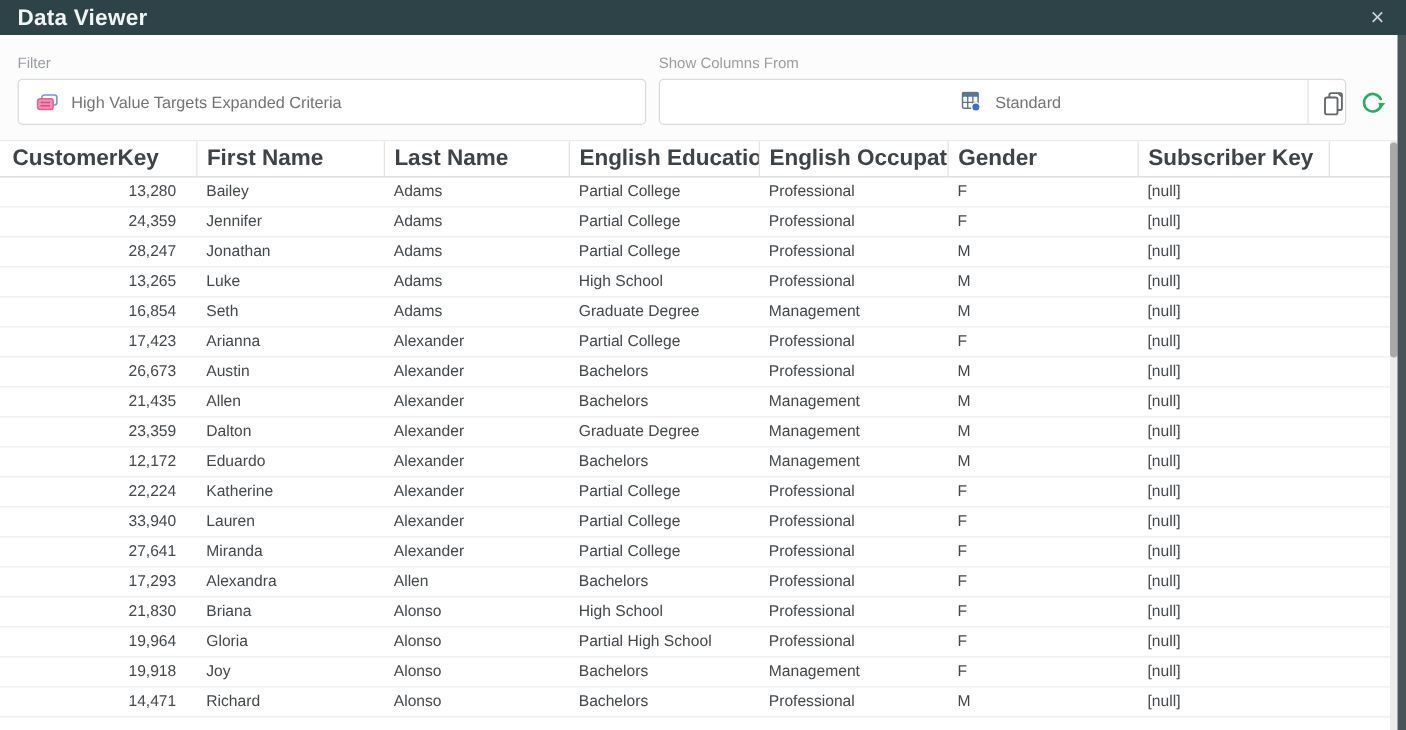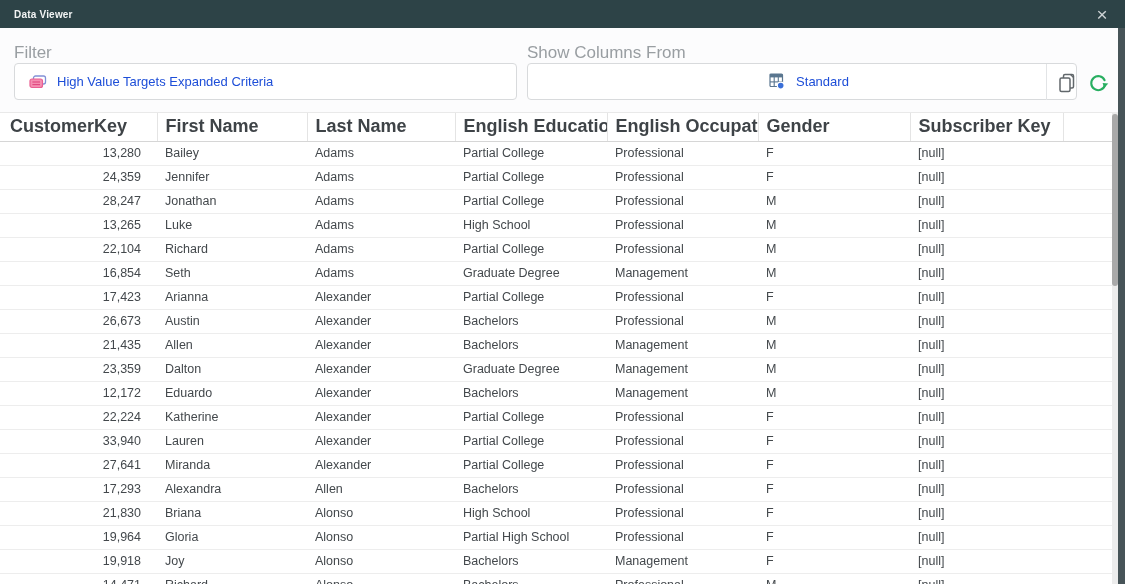--- a/index.html
+++ b/index.html
@@ -19,49 +19,49 @@
     position:relative;
     color:#43484c;
   }
   
   .titlebar{
     position:absolute;top:0;left:0;width:1125px;height:28px;
     background:var(--titlebar);
     display:flex;align-items:center;
   }
   .titlebar .title{
-    margin-left:14px;font-size:10px;font-weight:700;color:var(--title-text);
+    margin-left:14px;font-size:18px;font-weight:700;color:var(--title-text);
     letter-spacing:.2px;
   }
   .close-btn{
     position:absolute;right:12px;top:2px;width:22px;height:24px;
     display:flex;align-items:center;justify-content:center;
     color:#cdd3d5;font-size:19px;font-weight:400;cursor:pointer;line-height:1;
   }
   
   .toolbar{
     position:absolute;top:28px;left:0;width:1118px;height:84px;background:#fcfcfd;
   }
   .field-label{
-    position:absolute;font-size:17px;color:#999ea2;
+    position:absolute;font-size:12px;color:#999ea2;
   }
   .filter-label{left:14px;top:15px;}
   .columns-label{left:527px;top:15px;}
   .select-box{
     position:absolute;top:35px;height:37px;background:#fff;
     border:1px solid #d8dadc;border-radius:4px;
     display:flex;align-items:center;cursor:pointer;
   }
   .filter-select{left:14px;width:503px;}
   .columns-select{left:527px;width:550px;justify-content:center;}
   .select-box .box-icon{
     margin-left:14px;display:flex;align-items:center;flex:0 0 auto;
   }
   .select-box .box-value{
-    margin-left:10px;font-size:13px;color:#1d4ed8;white-space:nowrap;
+    margin-left:10px;font-size:13px;color:#737373;white-space:nowrap;
   }
   .toolbar-divider{
     position:absolute;left:1046px;top:36px;width:1px;height:36px;background:#e2e4e6;
   }
   .tool-btn{
     position:absolute;top:44px;width:26px;height:26px;
     display:flex;align-items:center;justify-content:center;cursor:pointer;
   }
   .copy-btn{left:1054px;}
   .refresh-btn{left:1085px;}
@@ -222,30 +222,20 @@
           <td class="num">13,265</td>
           <td>Luke</td>
           <td>Adams</td>
           <td>High School</td>
           <td>Professional</td>
           <td>M</td>
           <td>[null]</td>
           <td></td>
         </tr>
         <tr>
-          <td class="num">22,104</td>
-          <td>Richard</td>
-          <td>Adams</td>
-          <td>Partial College</td>
-          <td>Professional</td>
-          <td>M</td>
-          <td>[null]</td>
-          <td></td>
-        </tr>
-        <tr>
           <td class="num">16,854</td>
           <td>Seth</td>
           <td>Adams</td>
           <td>Graduate Degree</td>
           <td>Management</td>
           <td>M</td>
           <td>[null]</td>
           <td></td>
         </tr>
         <tr>

